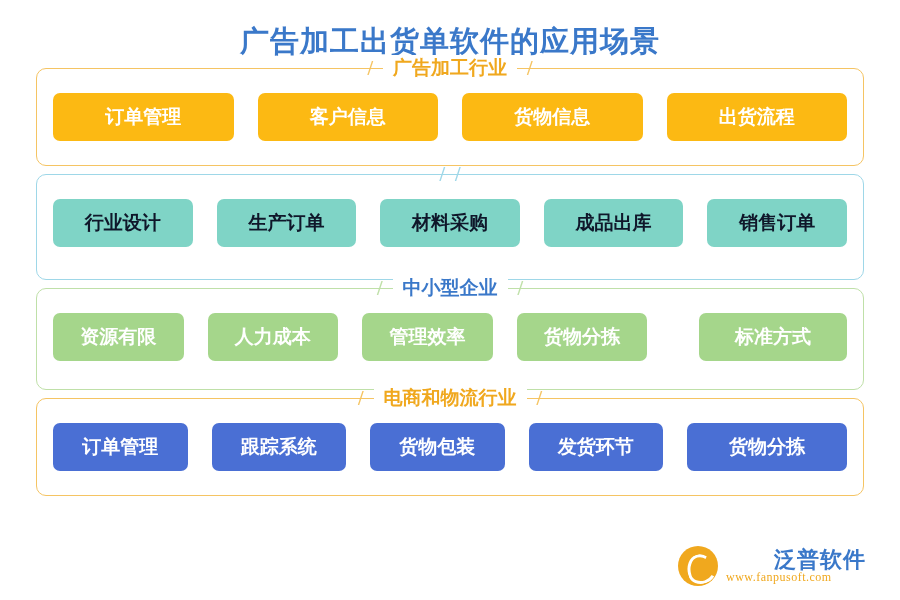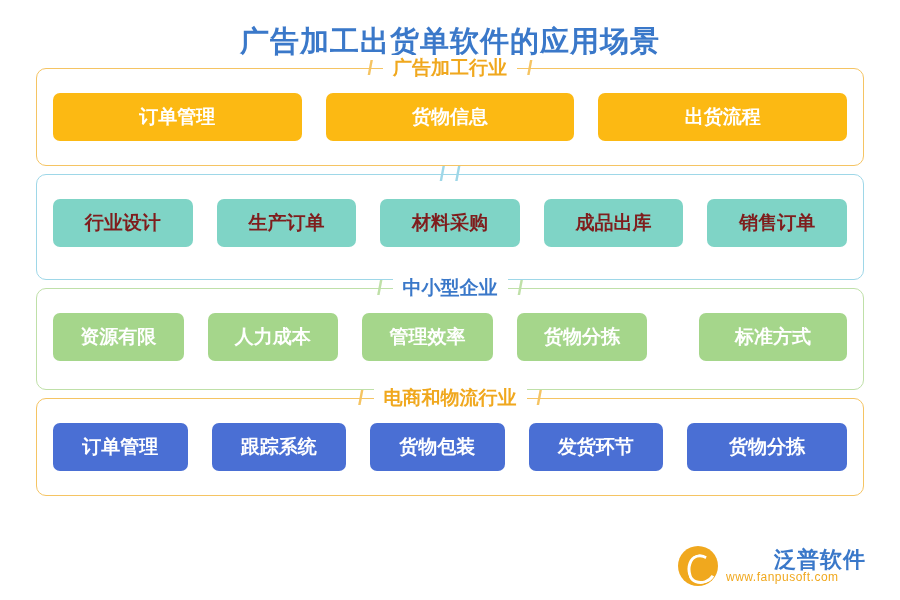--- a/index.html
+++ b/index.html
@@ -13,20 +13,21 @@
     font-family: "Liberation Sans", sans-serif;
     overflow: hidden;
     position: relative;
   }
   .page {
     position: relative;
     width: 900px;
     height: 600px;
     box-sizing: border-box;
     padding: 0 24px;
+    font-family: Liberation Serif, serif;
   }
   .title {
     text-align: center;
     font-size: 29px;
     font-weight: bold;
     color: #3a78c9;
     letter-spacing: 1px;
     padding-top: 22px;
     padding-bottom: 6px;
   }
@@ -82,21 +83,21 @@
   .sec-ad { border: 1.5px solid #f5c463; height: 98px; }
   .sec-ad .section-title { color: #f0a81e; }
   .sec-ad .slash { color: #f5c463; }
   .sec-ad .card { background: #fcb913; color: #ffffff; }
   .sec-ad .card.wide { flex: 1.12 1 0; }
 
   
   .sec-mfg { border: 1.5px solid #9ed7e8; height: 106px; }
   .sec-mfg .section-title { color: #3a78c9; }
   .sec-mfg .slash { color: #9ed7e8; }
-  .sec-mfg .card { background: #7fd4c6; color: #7f1d1d; }
+  .sec-mfg .card { background: #7fd4c6; color: #0f172a; }
 
   
   .sec-sme { border: 1.5px solid #bfe0a8; height: 102px; }
   .sec-sme .section-title { color: #3a78c9; }
   .sec-sme .slash { color: #bfe0a8; }
   .sec-sme .card { background: #a5d68b; color: #ffffff; }
   .sec-sme .card.wide { flex: 1.14 1 0; margin-left: 28px; }
 
   
   .sec-ecom { border: 1.5px solid #f5c463; height: 98px; }
@@ -158,20 +159,21 @@
   <div class="title">广告加工出货单软件的应用场景</div>
 
   <div class="section sec-ad">
     <div class="section-header">
       <span class="slash">/</span>
       <span class="section-title">广告加工行业</span>
       <span class="slash">/</span>
     </div>
     <div class="cards">
       <div class="card">订单管理</div>
+      <div class="card">客户信息</div>
       <div class="card">货物信息</div>
       <div class="card">出货流程</div>
     </div>
   </div>
 
   <div class="section sec-mfg">
     <div class="section-header">
       <span class="slash">/</span>
       <span class="slash">/</span>
     </div>

